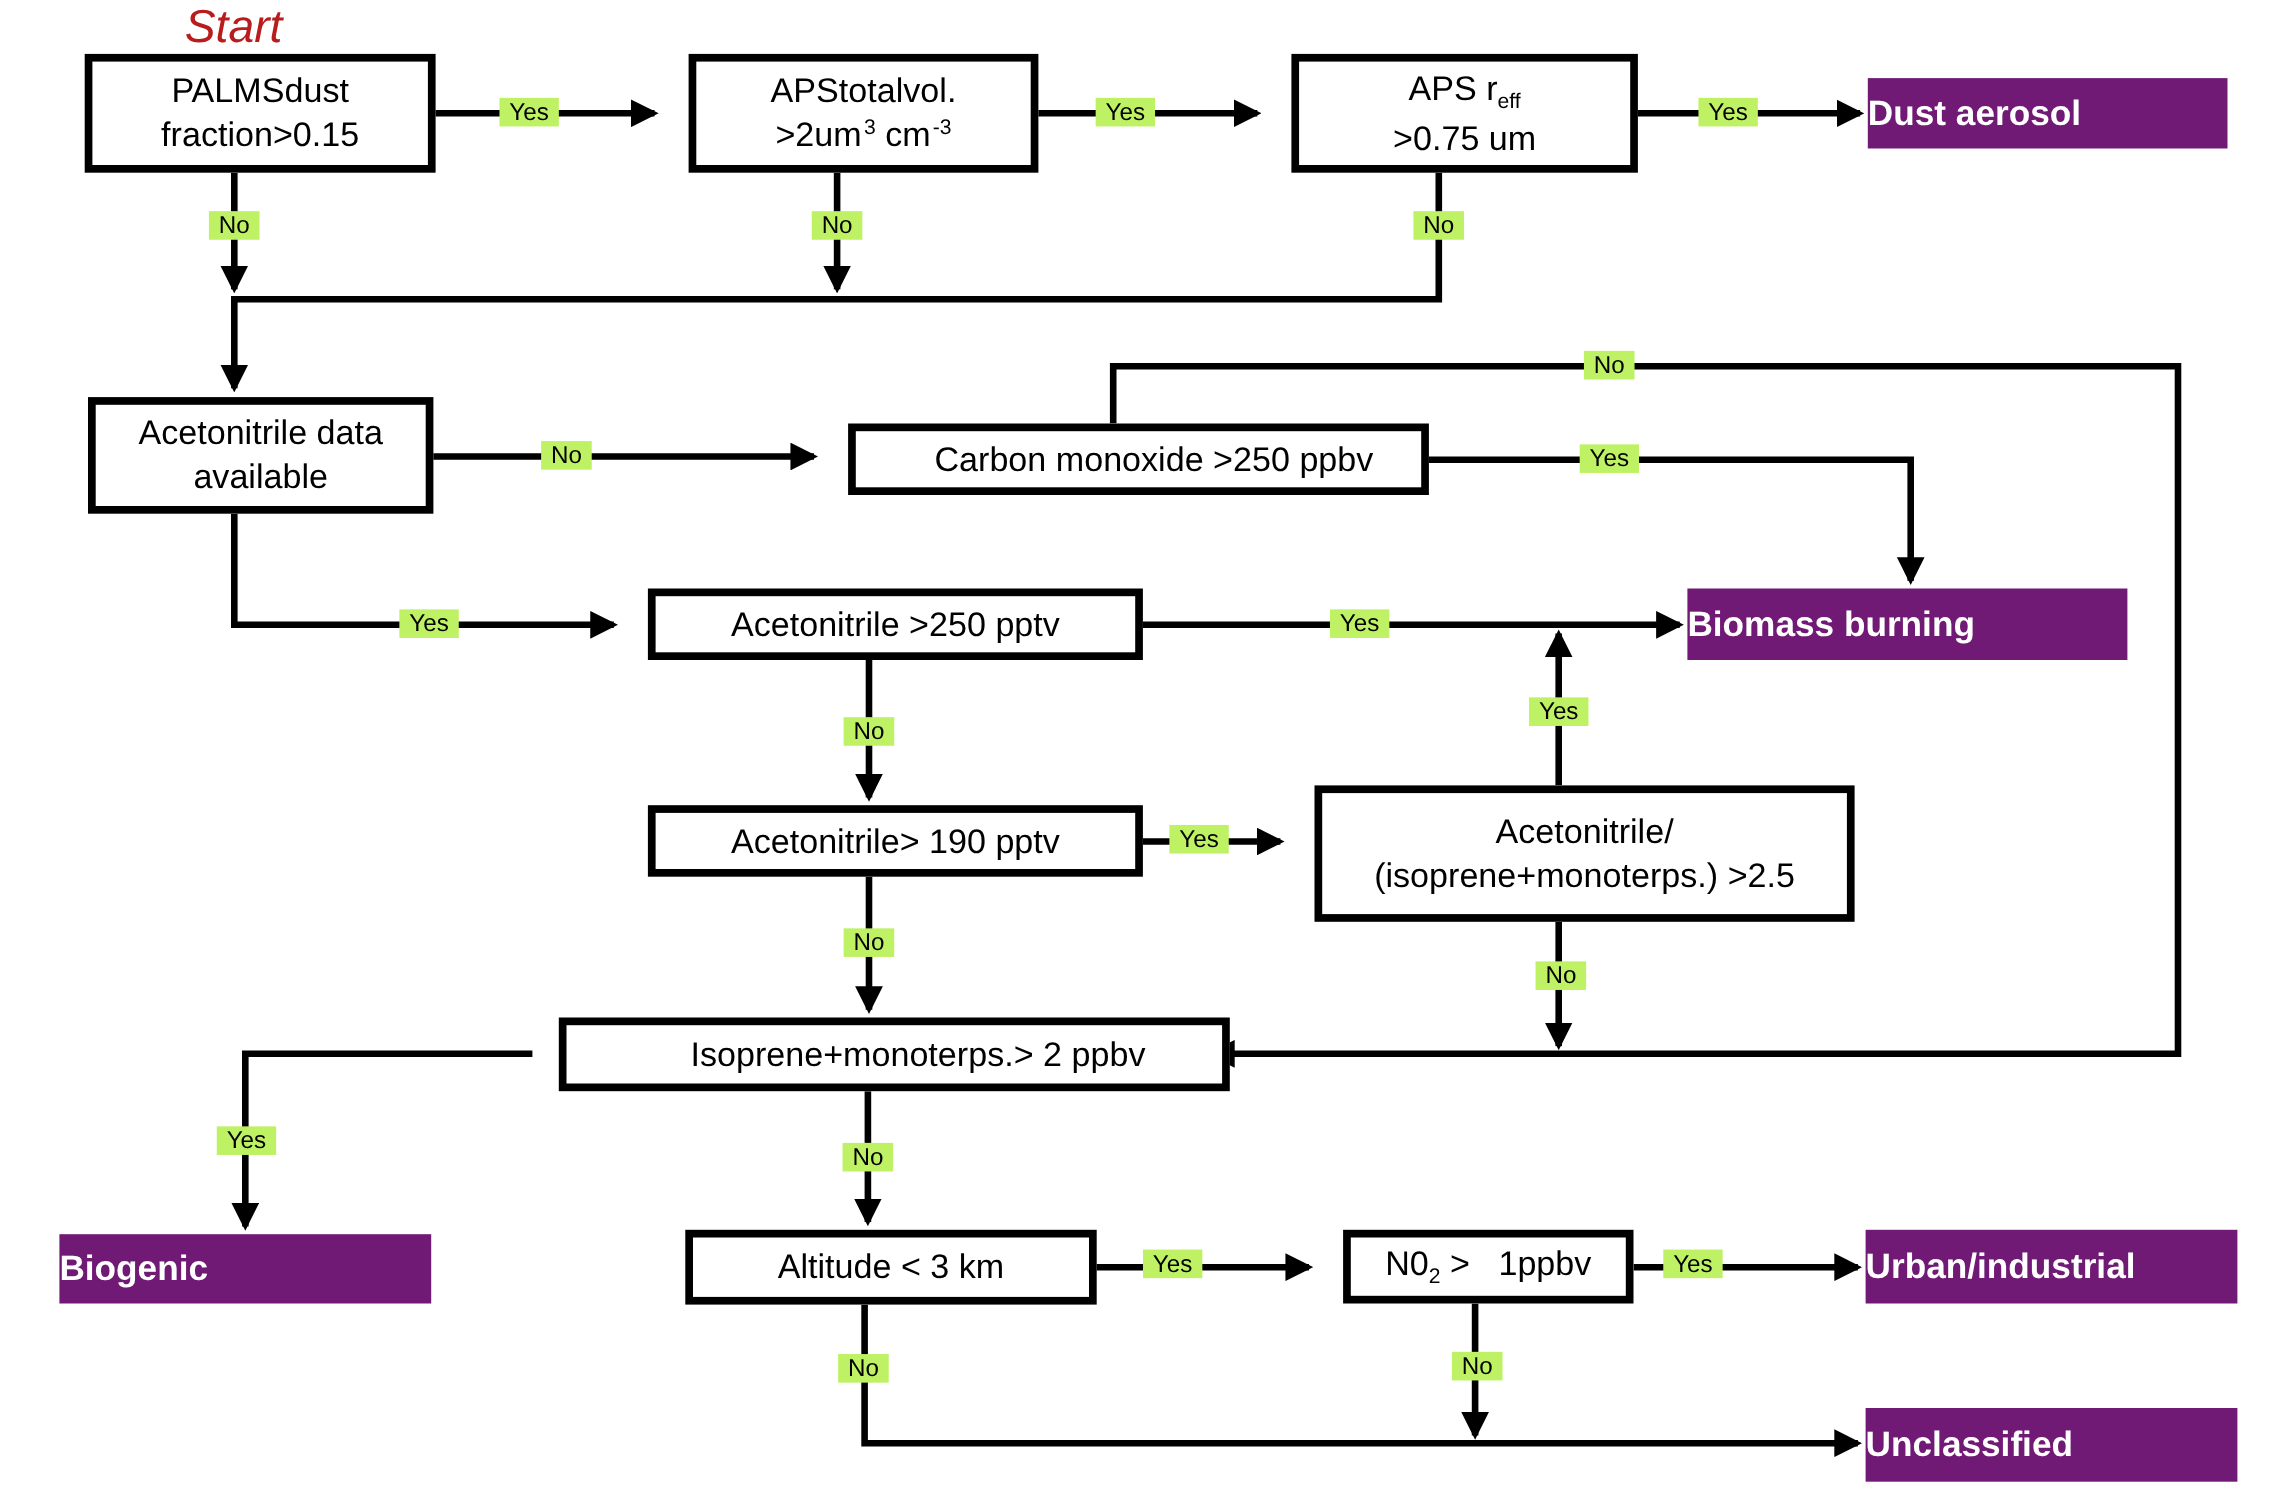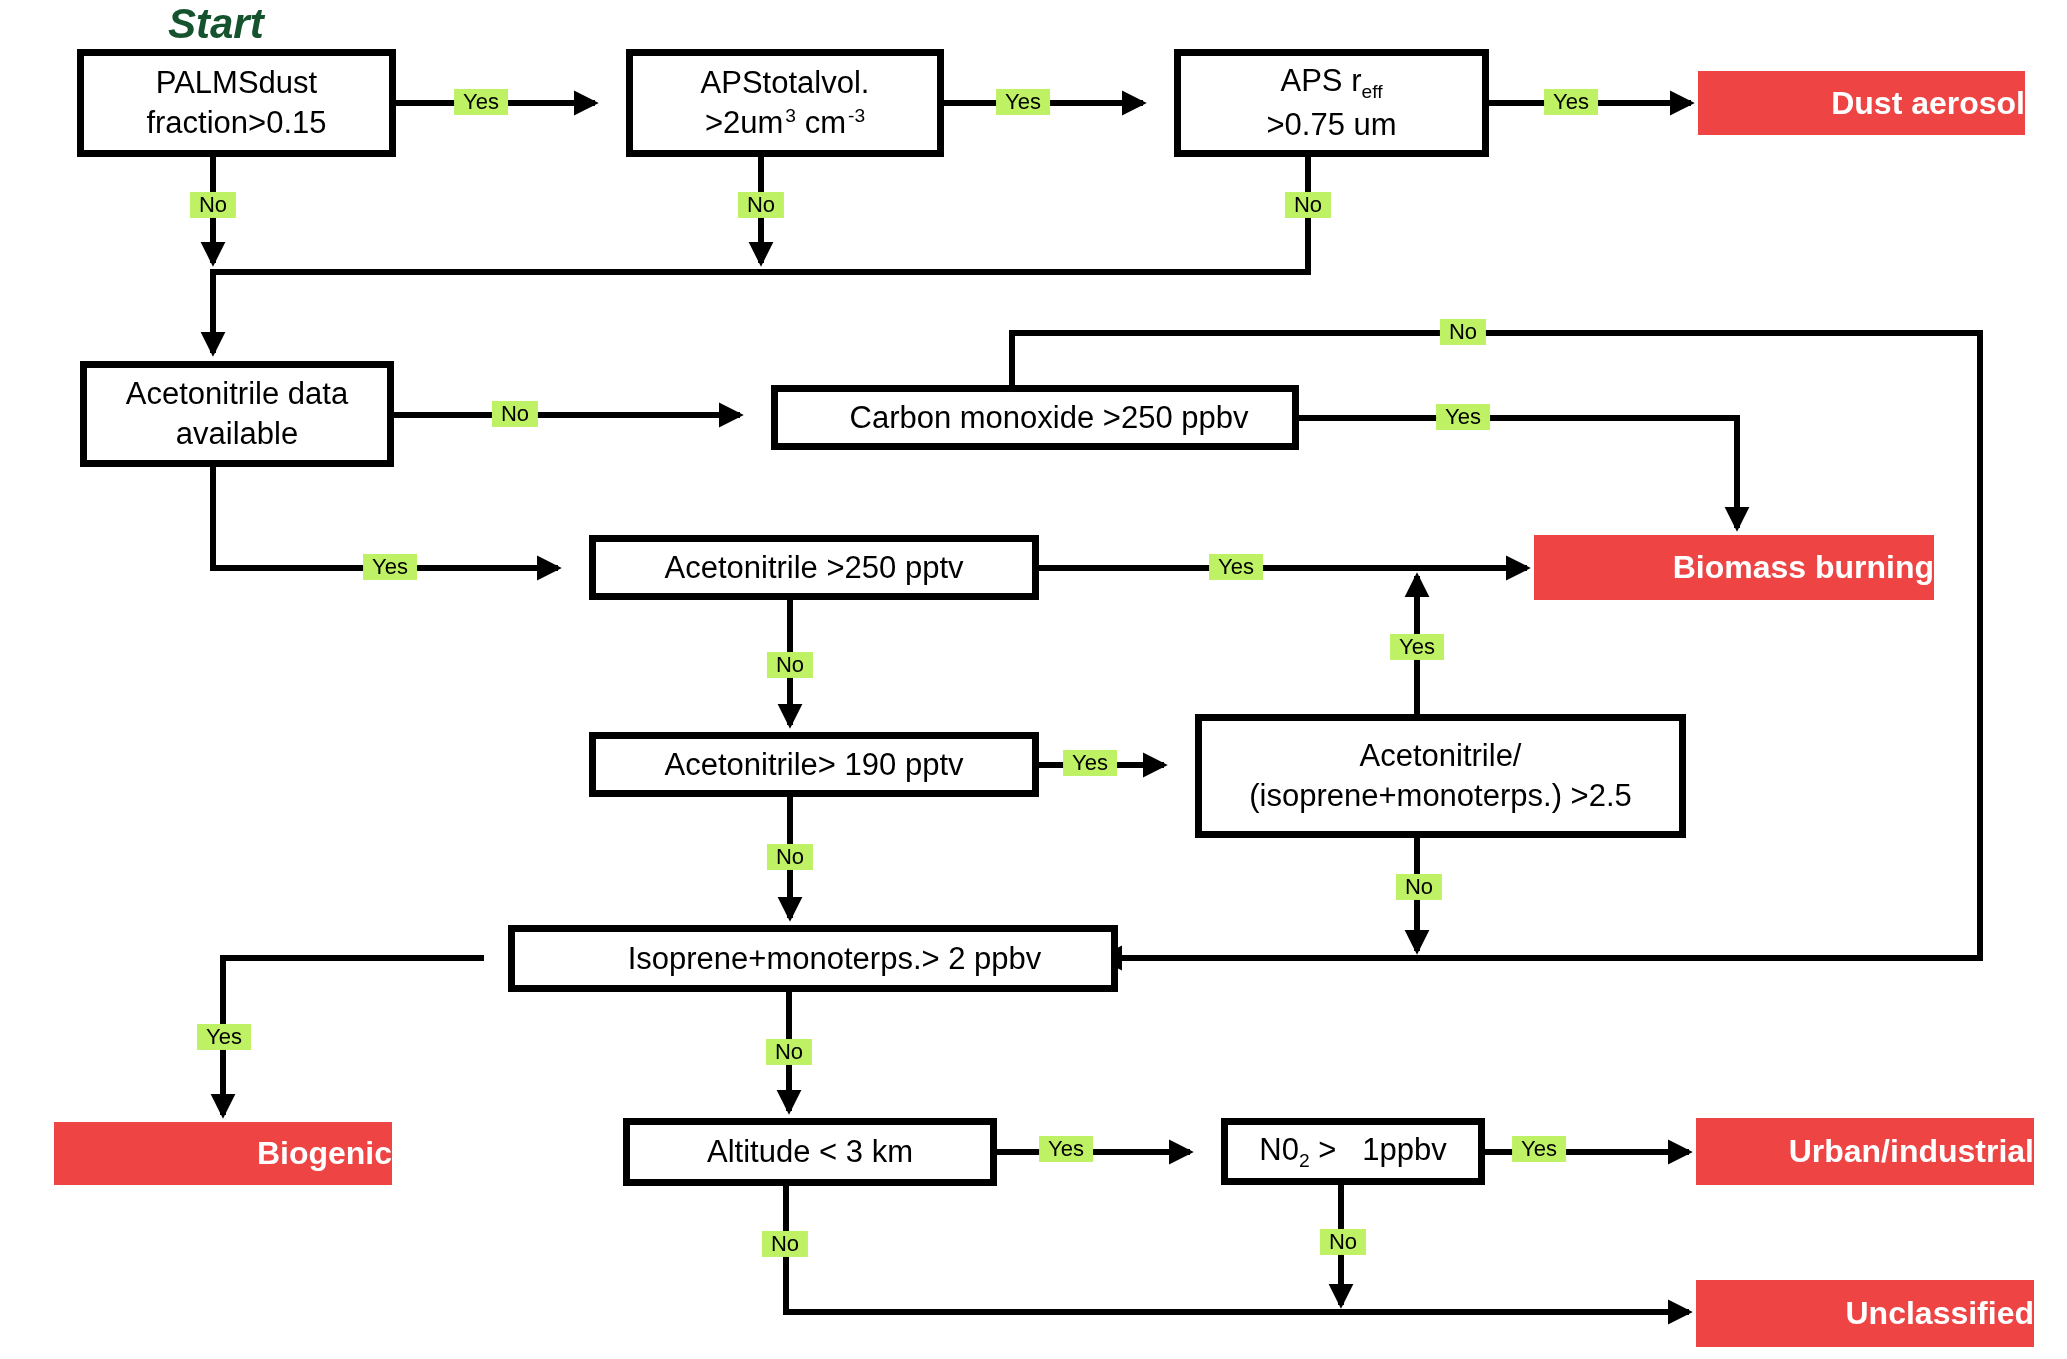--- a/index.html
+++ b/index.html
@@ -13,48 +13,48 @@
   }
   #connector-layer {
     position: absolute;
     left: 0; top: 0;
     width: 2067px; height: 1359px;
   }
   .start-label {
     position: absolute;
     left: 168px; top: 0px;
     font-size: 42px;
-    font-weight: bold;
+    font-weight: normal;
     font-style: italic;
-    color: #14532d;
+    color: #b91c1c;
   }
   .node {
     position: absolute;
     background: #ffffff;
     border: 7px solid #000000;
     box-sizing: border-box;
     display: flex;
     flex-direction: column;
     align-items: center;
     justify-content: center;
     text-align: center;
     font-size: 31px;
     line-height: 1.28;
     color: #000000;
     white-space: nowrap;
     margin-left: 24px;
   }
   .terminal {
     position: absolute;
-    background: #ef4444;
+    background: #701a75;
     color: #ffffff;
     box-sizing: border-box;
     display: flex;
     align-items: center;
-    justify-content: flex-end;
+    justify-content: flex-start;
     text-align: center;
     font-size: 32px;
     font-weight: bold;
     white-space: nowrap;
   }
   .elabel {
     position: absolute;
     transform: translate(-50%, -54%);
     background: #bef264;
     padding: 0 9px;

